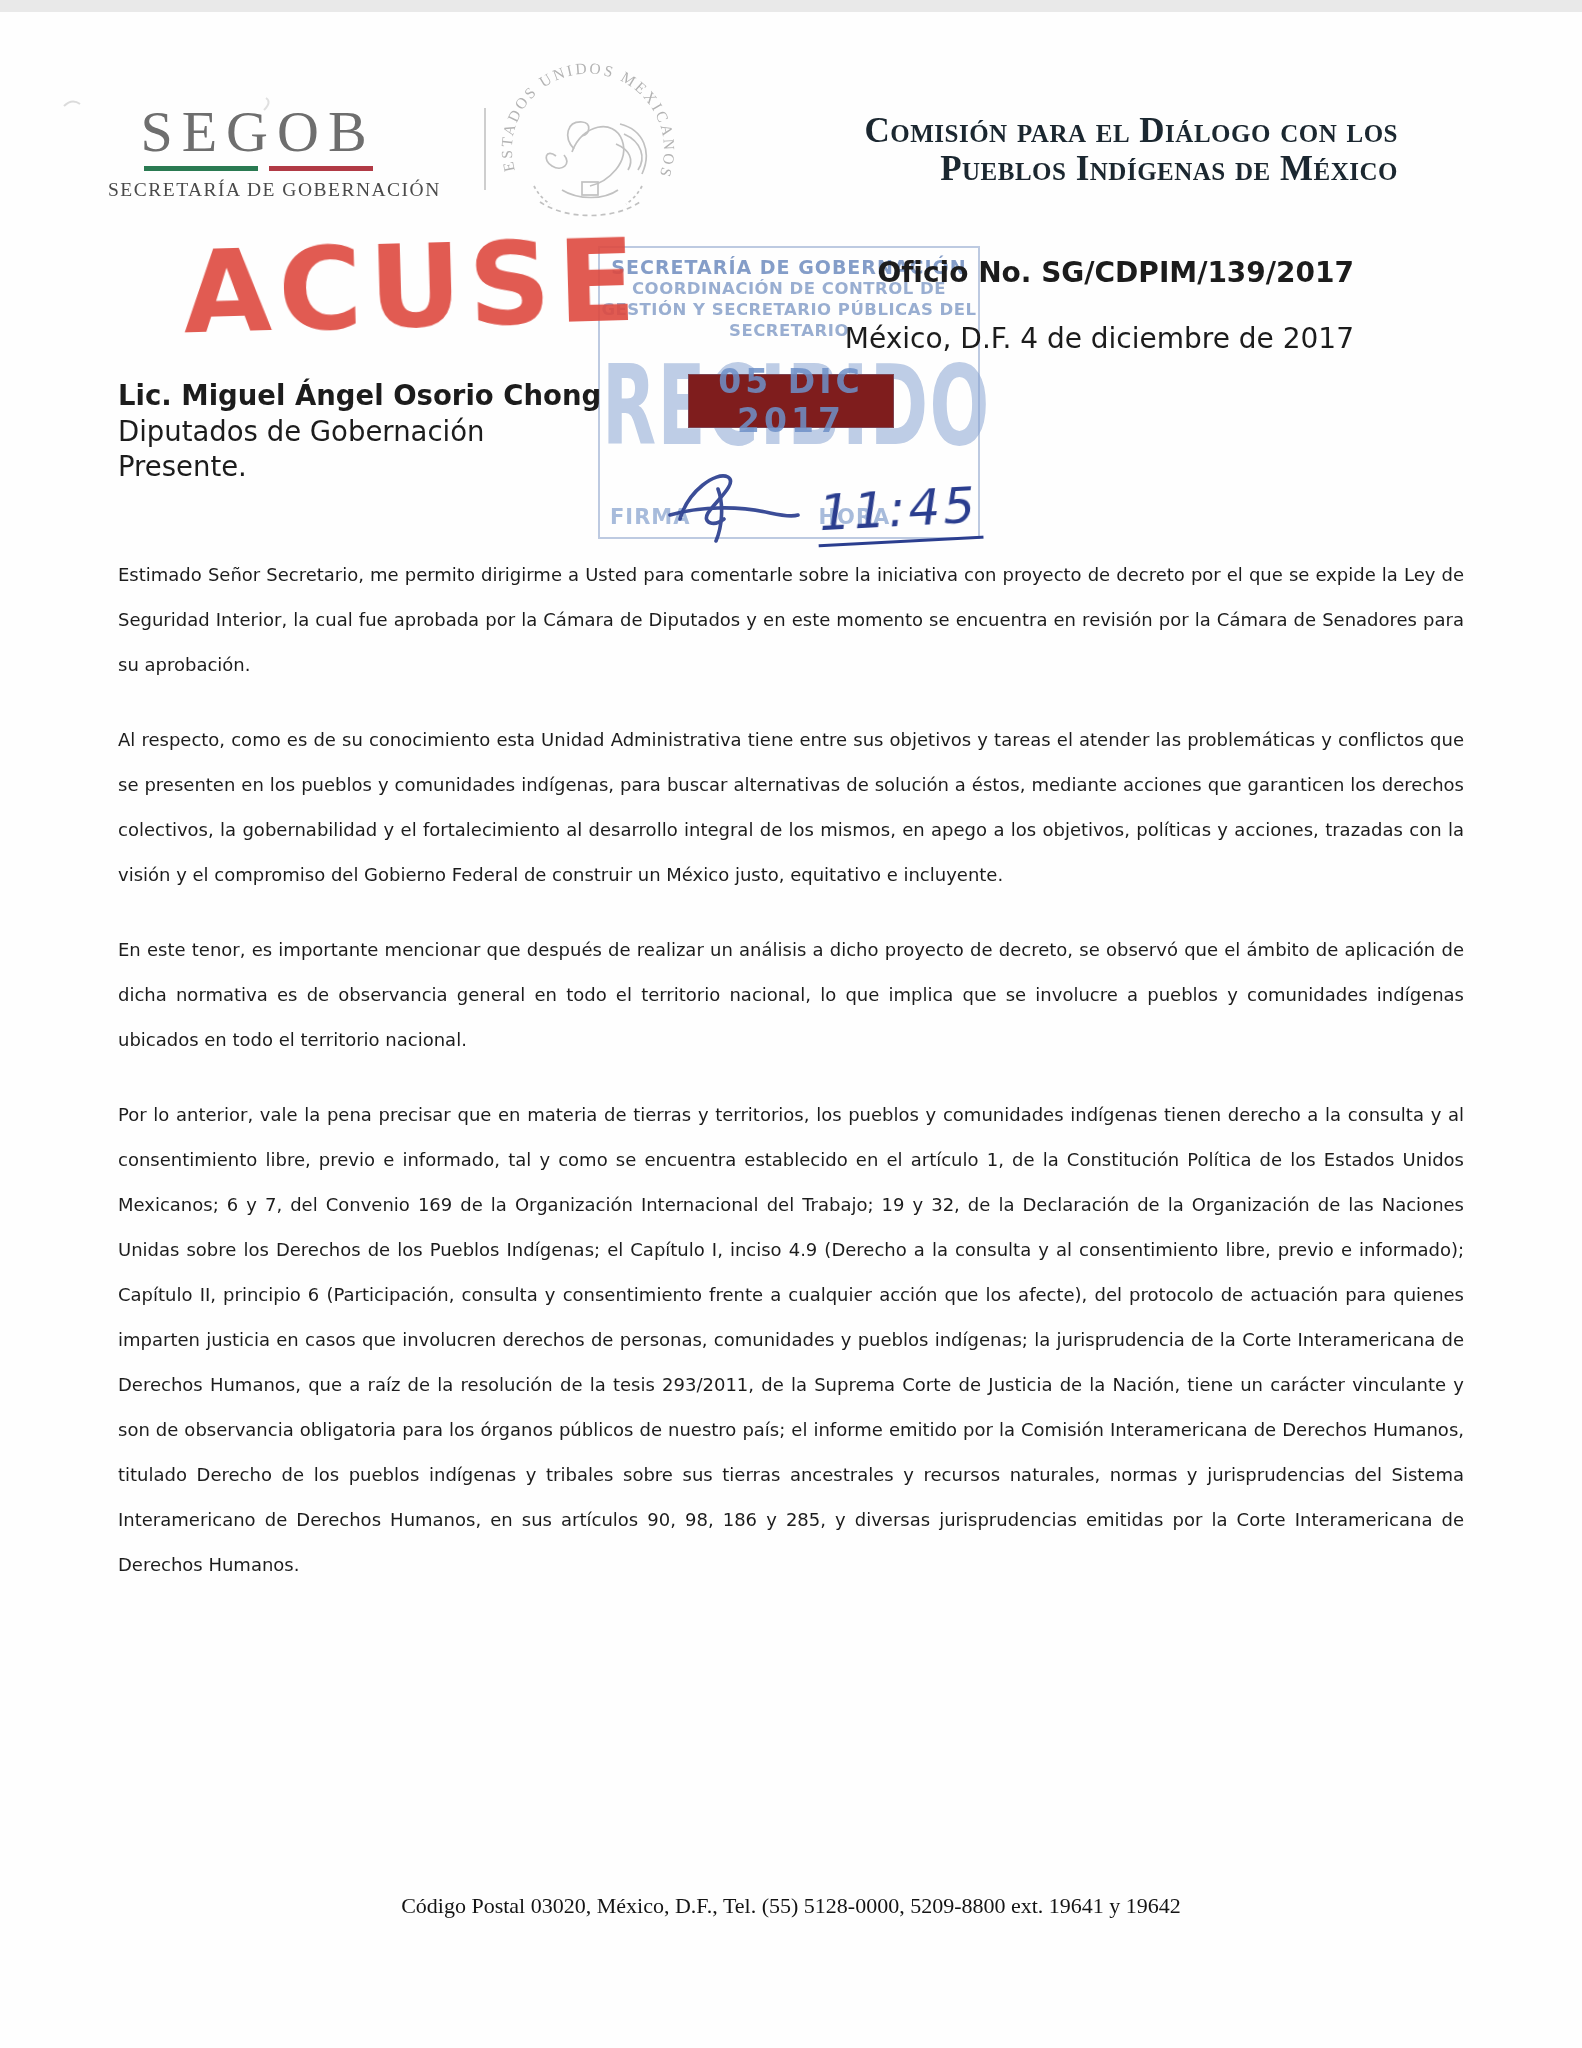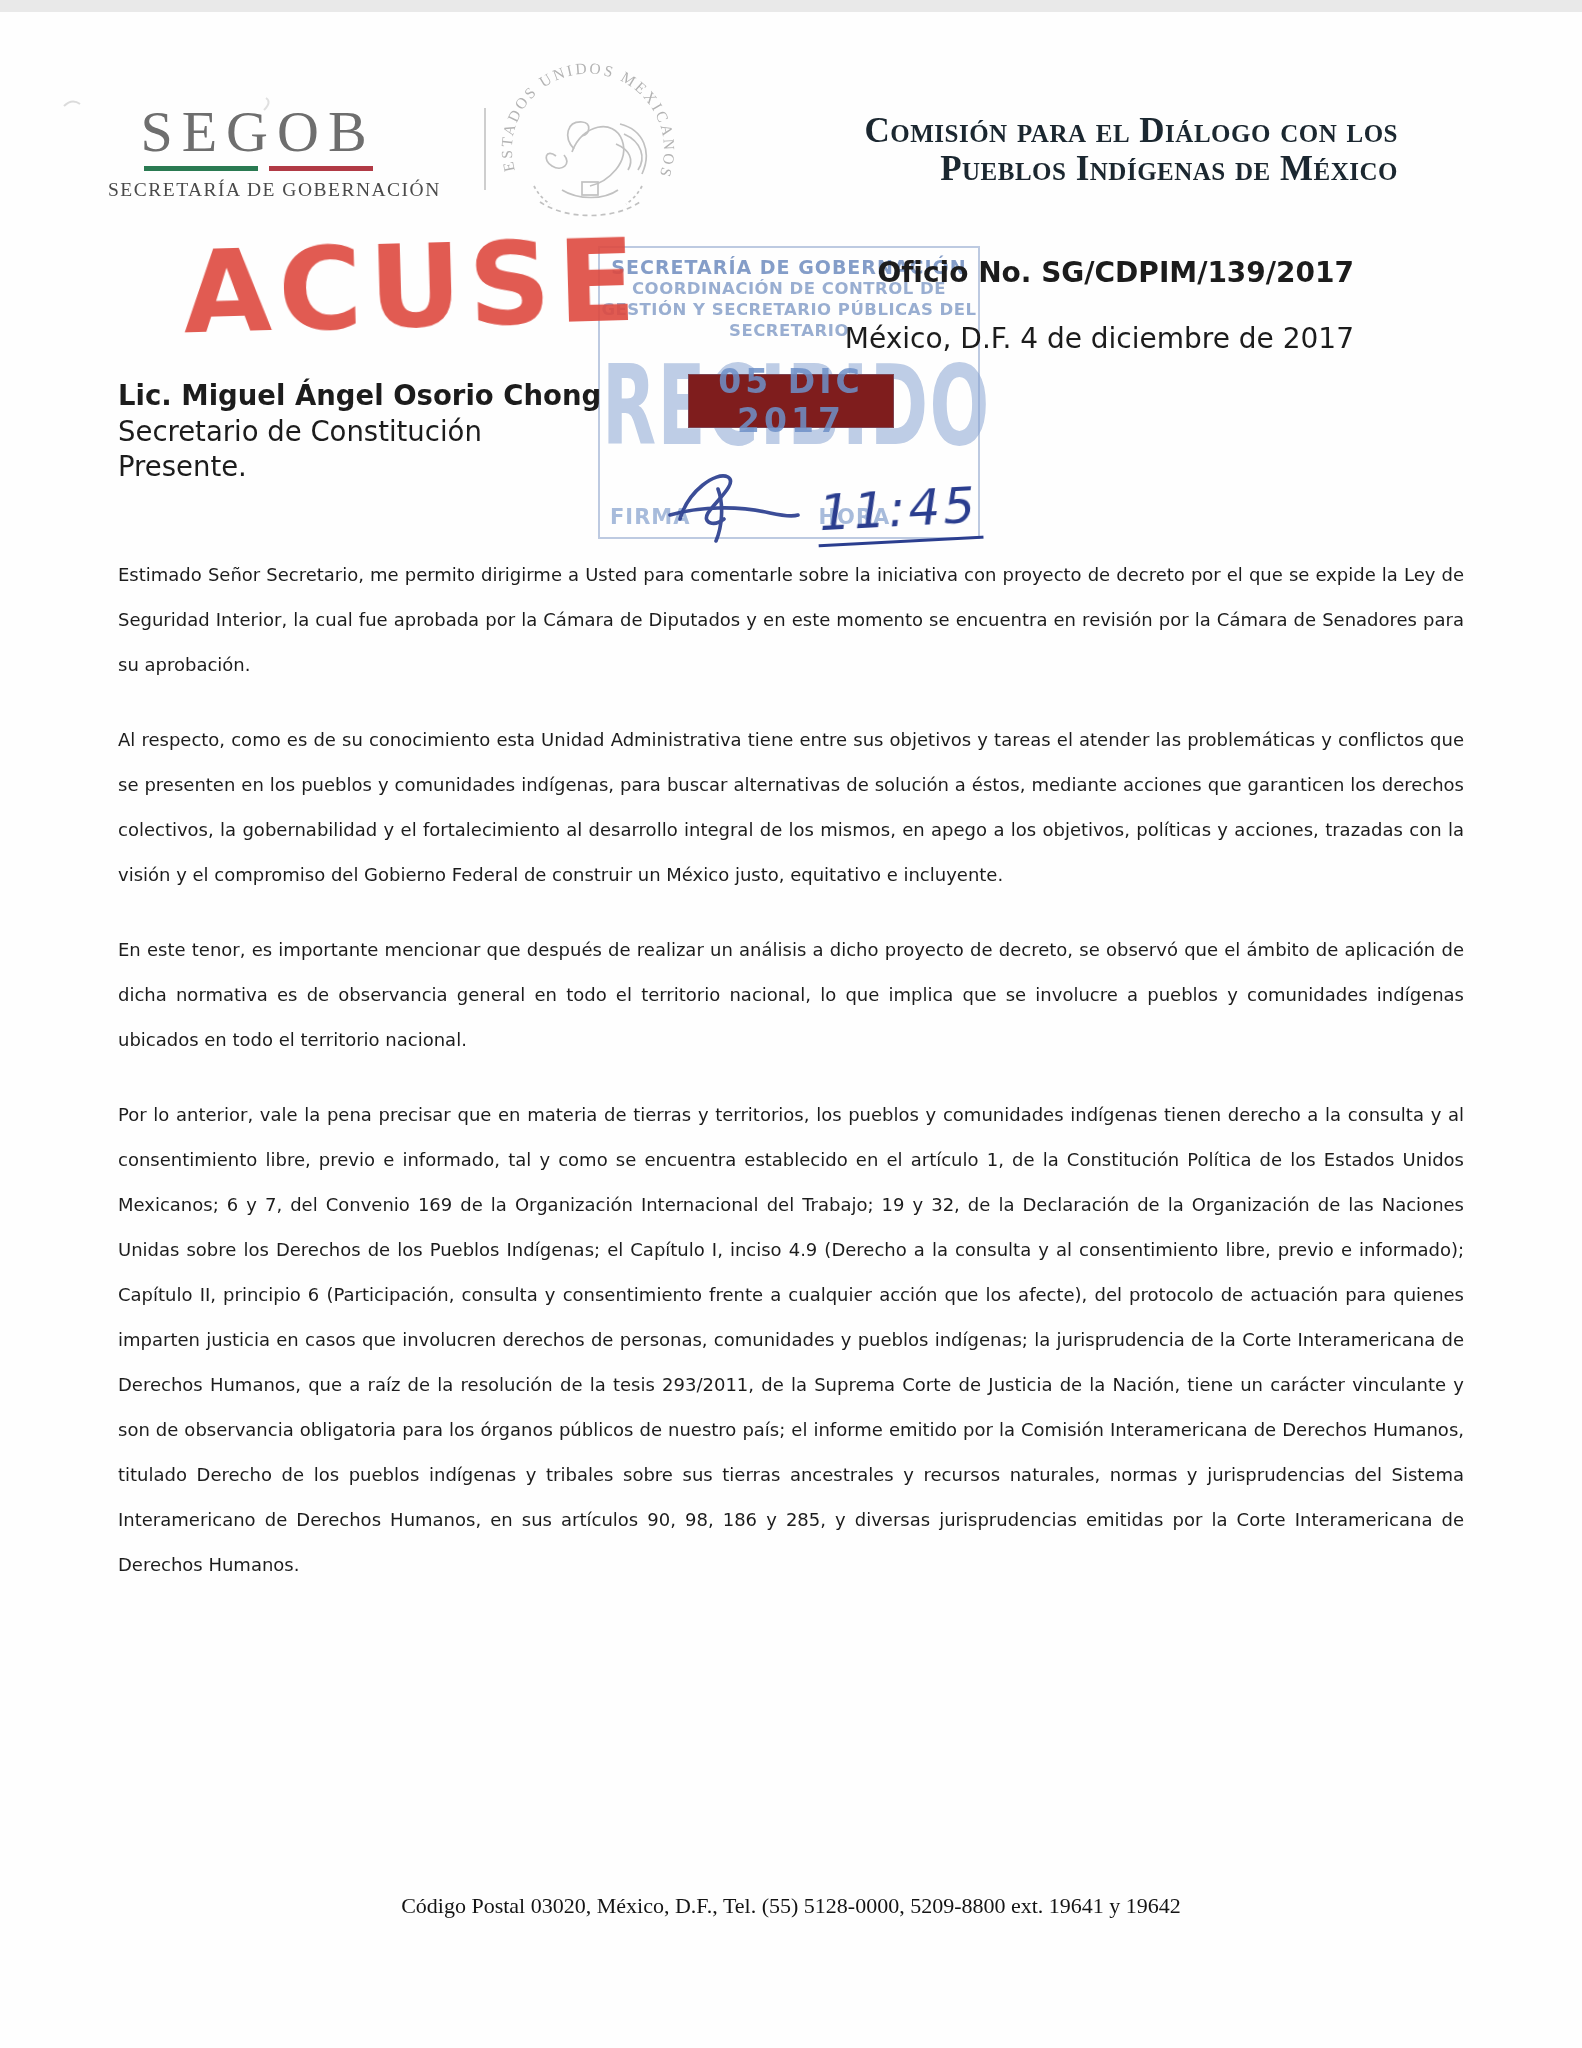--- a/index.html
+++ b/index.html
@@ -165,21 +165,21 @@
         <path d="M60,28 C66,44 64,66 58,80"></path>
       </g>
     </svg>
     <div class="hora-value">11:45</div>
   </div>
 
   <div class="acuse">ACUSE</div>
 
   <div class="addressee">
     <div class="name">Lic. Miguel Ángel Osorio Chong</div>
-    <div>Secretario de Constitución</div>
+    <div>Diputados de Gobernación</div>
     <div>Presente.</div>
   </div>
 
   <main class="body">
     <p>Estimado Señor Secretario, me permito dirigirme a Usted para comentarle sobre la iniciativa con proyecto de decreto por el que se expide la Ley de Seguridad Interior, la cual fue aprobada por la Cámara de Diputados y en este momento se encuentra en revisión por la Cámara de Senadores para su aprobación.</p>
     <p>Al respecto, como es de su conocimiento esta Unidad Administrativa tiene entre sus objetivos y tareas el atender las problemáticas y conflictos que se presenten en los pueblos y comunidades indígenas, para buscar alternativas de solución a éstos, mediante acciones que garanticen los derechos colectivos, la gobernabilidad y el fortalecimiento al desarrollo integral de los mismos, en apego a los objetivos, políticas y acciones, trazadas con la visión y el compromiso del Gobierno Federal de construir un México justo, equitativo e incluyente.</p>
     <p>En este tenor, es importante mencionar que después de realizar un análisis a dicho proyecto de decreto, se observó que el ámbito de aplicación de dicha normativa es de observancia general en todo el territorio nacional, lo que implica que se involucre a pueblos y comunidades indígenas ubicados en todo el territorio nacional.</p>
     <p>Por lo anterior, vale la pena precisar que en materia de tierras y territorios, los pueblos y comunidades indígenas tienen derecho a la consulta y al consentimiento libre, previo e informado, tal y como se encuentra establecido en el artículo 1, de la Constitución Política de los Estados Unidos Mexicanos; 6 y 7, del Convenio 169 de la Organización Internacional del Trabajo; 19 y 32, de la Declaración de la Organización de las Naciones Unidas sobre los Derechos de los Pueblos Indígenas; el Capítulo I, inciso 4.9 (Derecho a la consulta y al consentimiento libre, previo e informado); Capítulo II, principio 6 (Participación, consulta y consentimiento frente a cualquier acción que los afecte), del protocolo de actuación para quienes imparten justicia en casos que involucren derechos de personas, comunidades y pueblos indígenas; la jurisprudencia de la Corte Interamericana de Derechos Humanos, que a raíz de la resolución de la tesis 293/2011, de la Suprema Corte de Justicia de la Nación, tiene un carácter vinculante y son de observancia obligatoria para los órganos públicos de nuestro país; el informe emitido por la Comisión Interamericana de Derechos Humanos, titulado Derecho de los pueblos indígenas y tribales sobre sus tierras ancestrales y recursos naturales, normas y jurisprudencias del Sistema Interamericano de Derechos Humanos, en sus artículos 90, 98, 186 y 285, y diversas jurisprudencias emitidas por la Corte Interamericana de Derechos Humanos.</p>
   </main>
 

